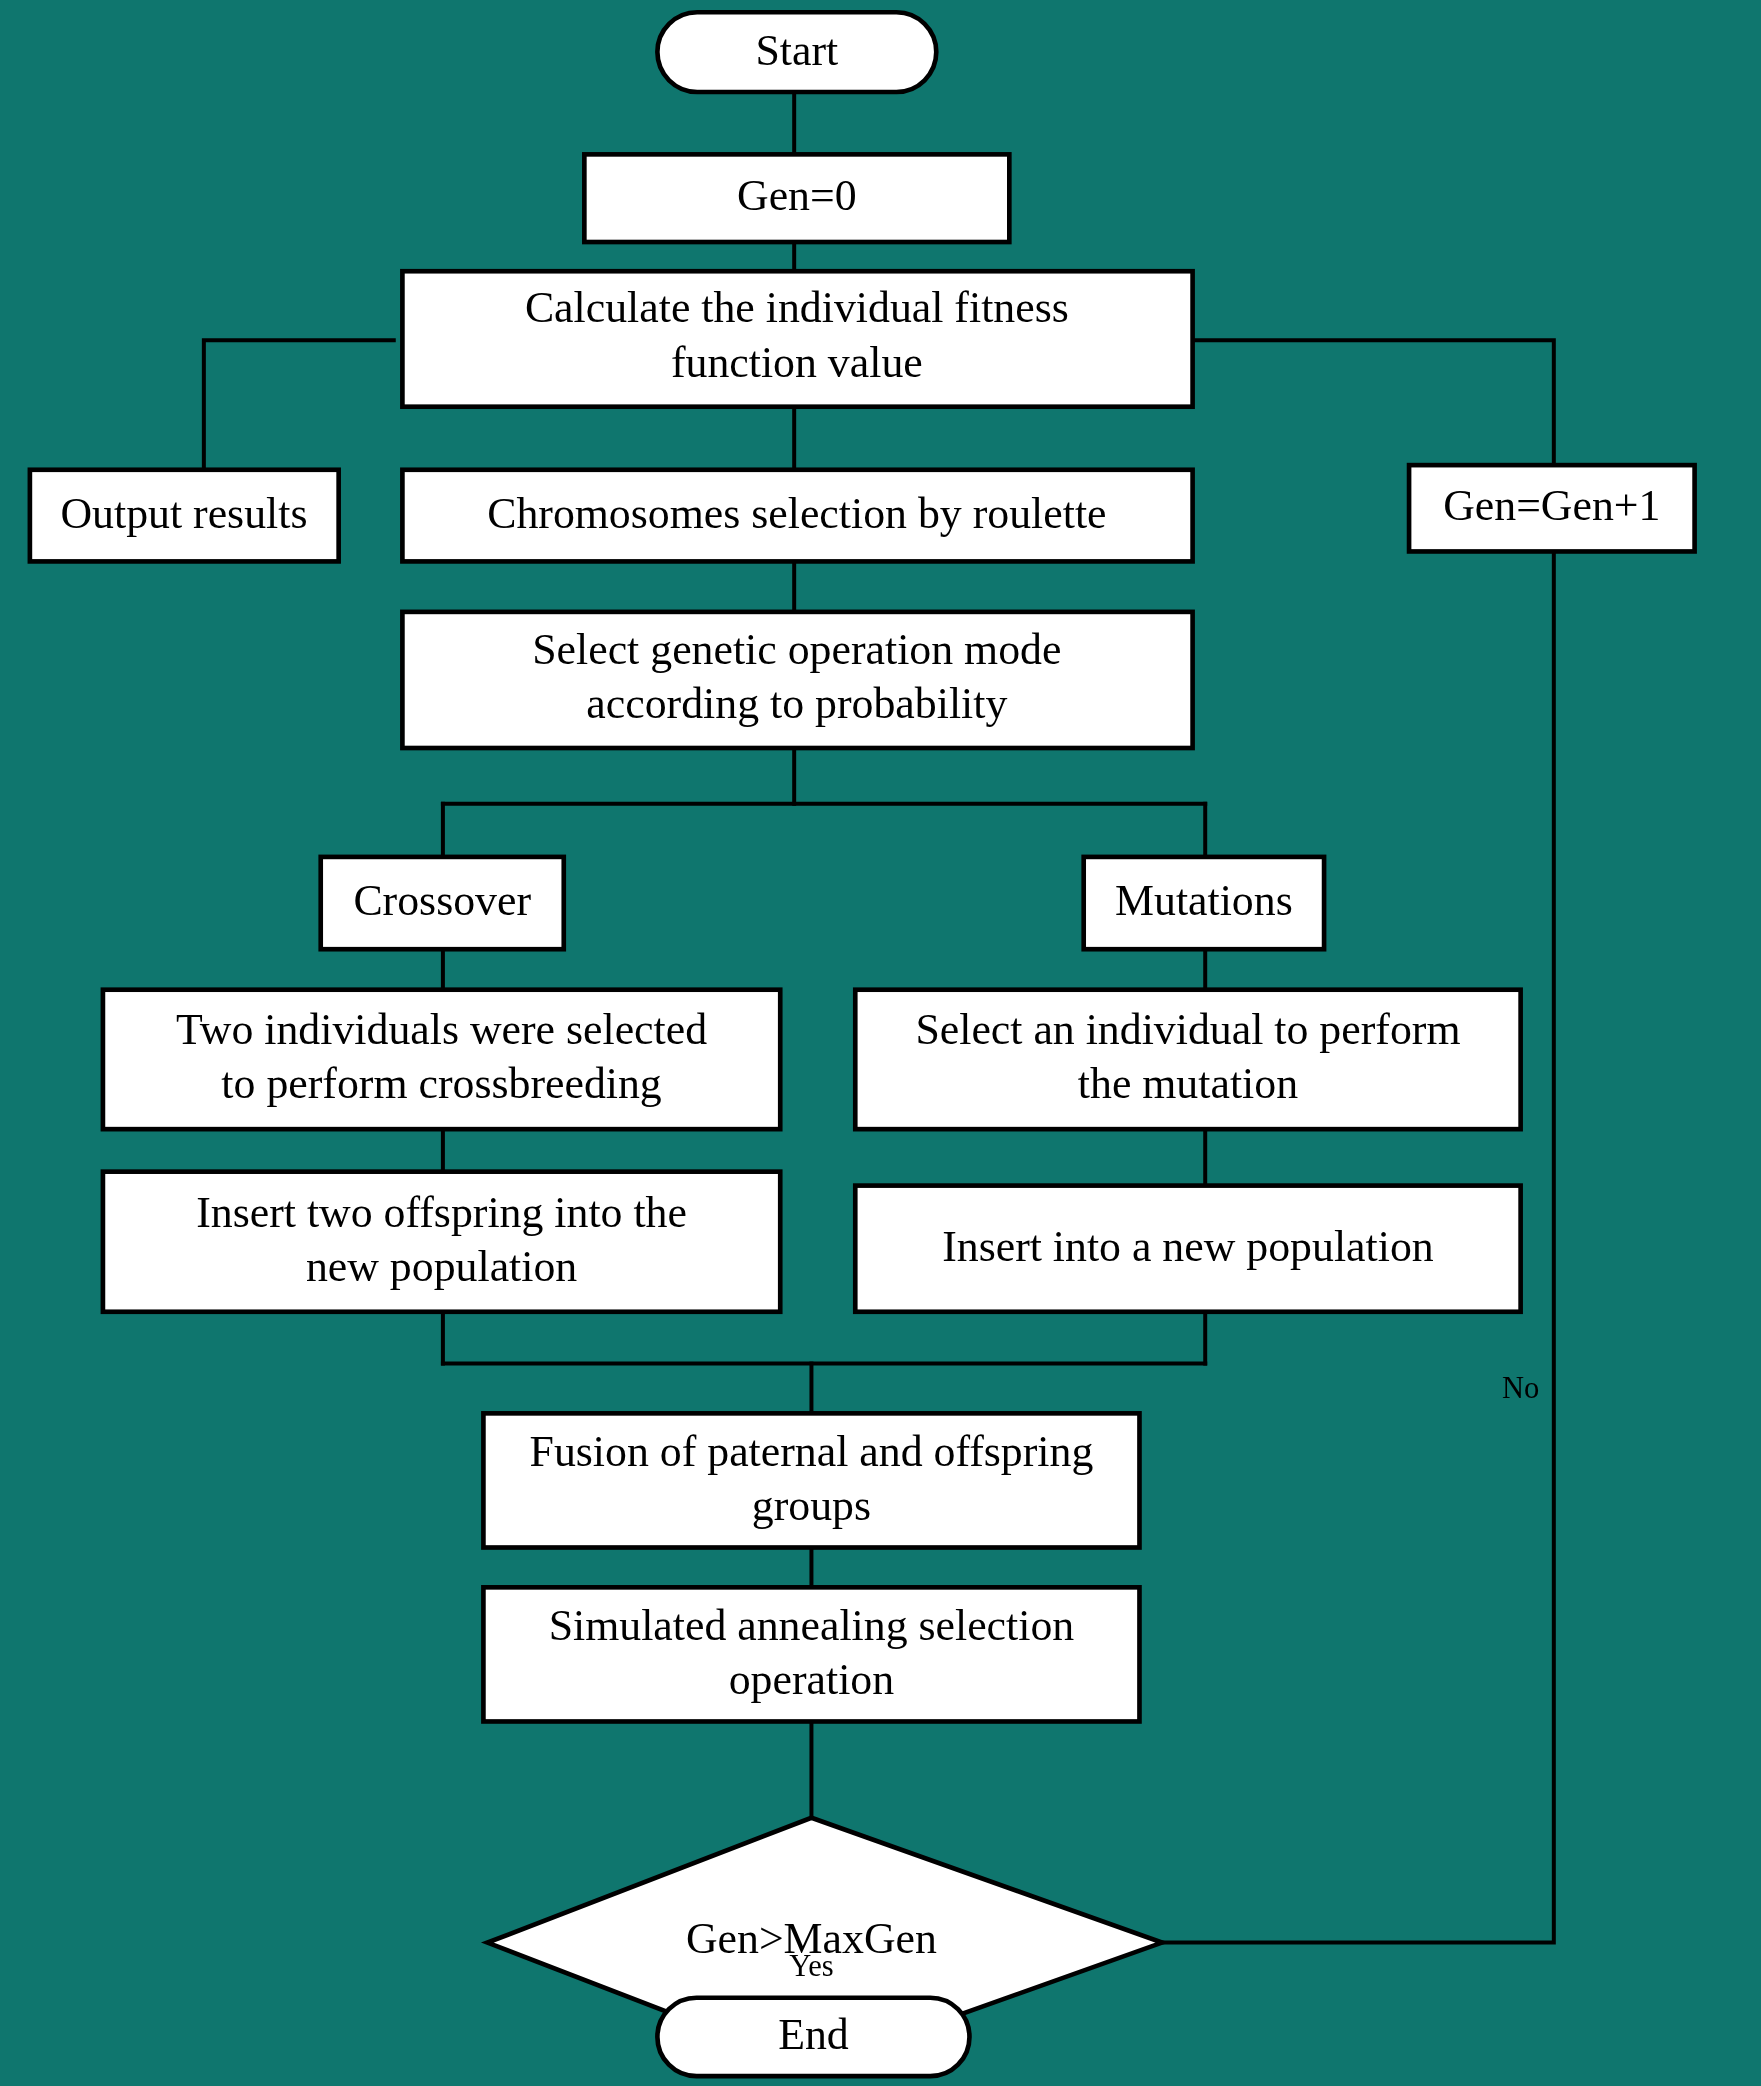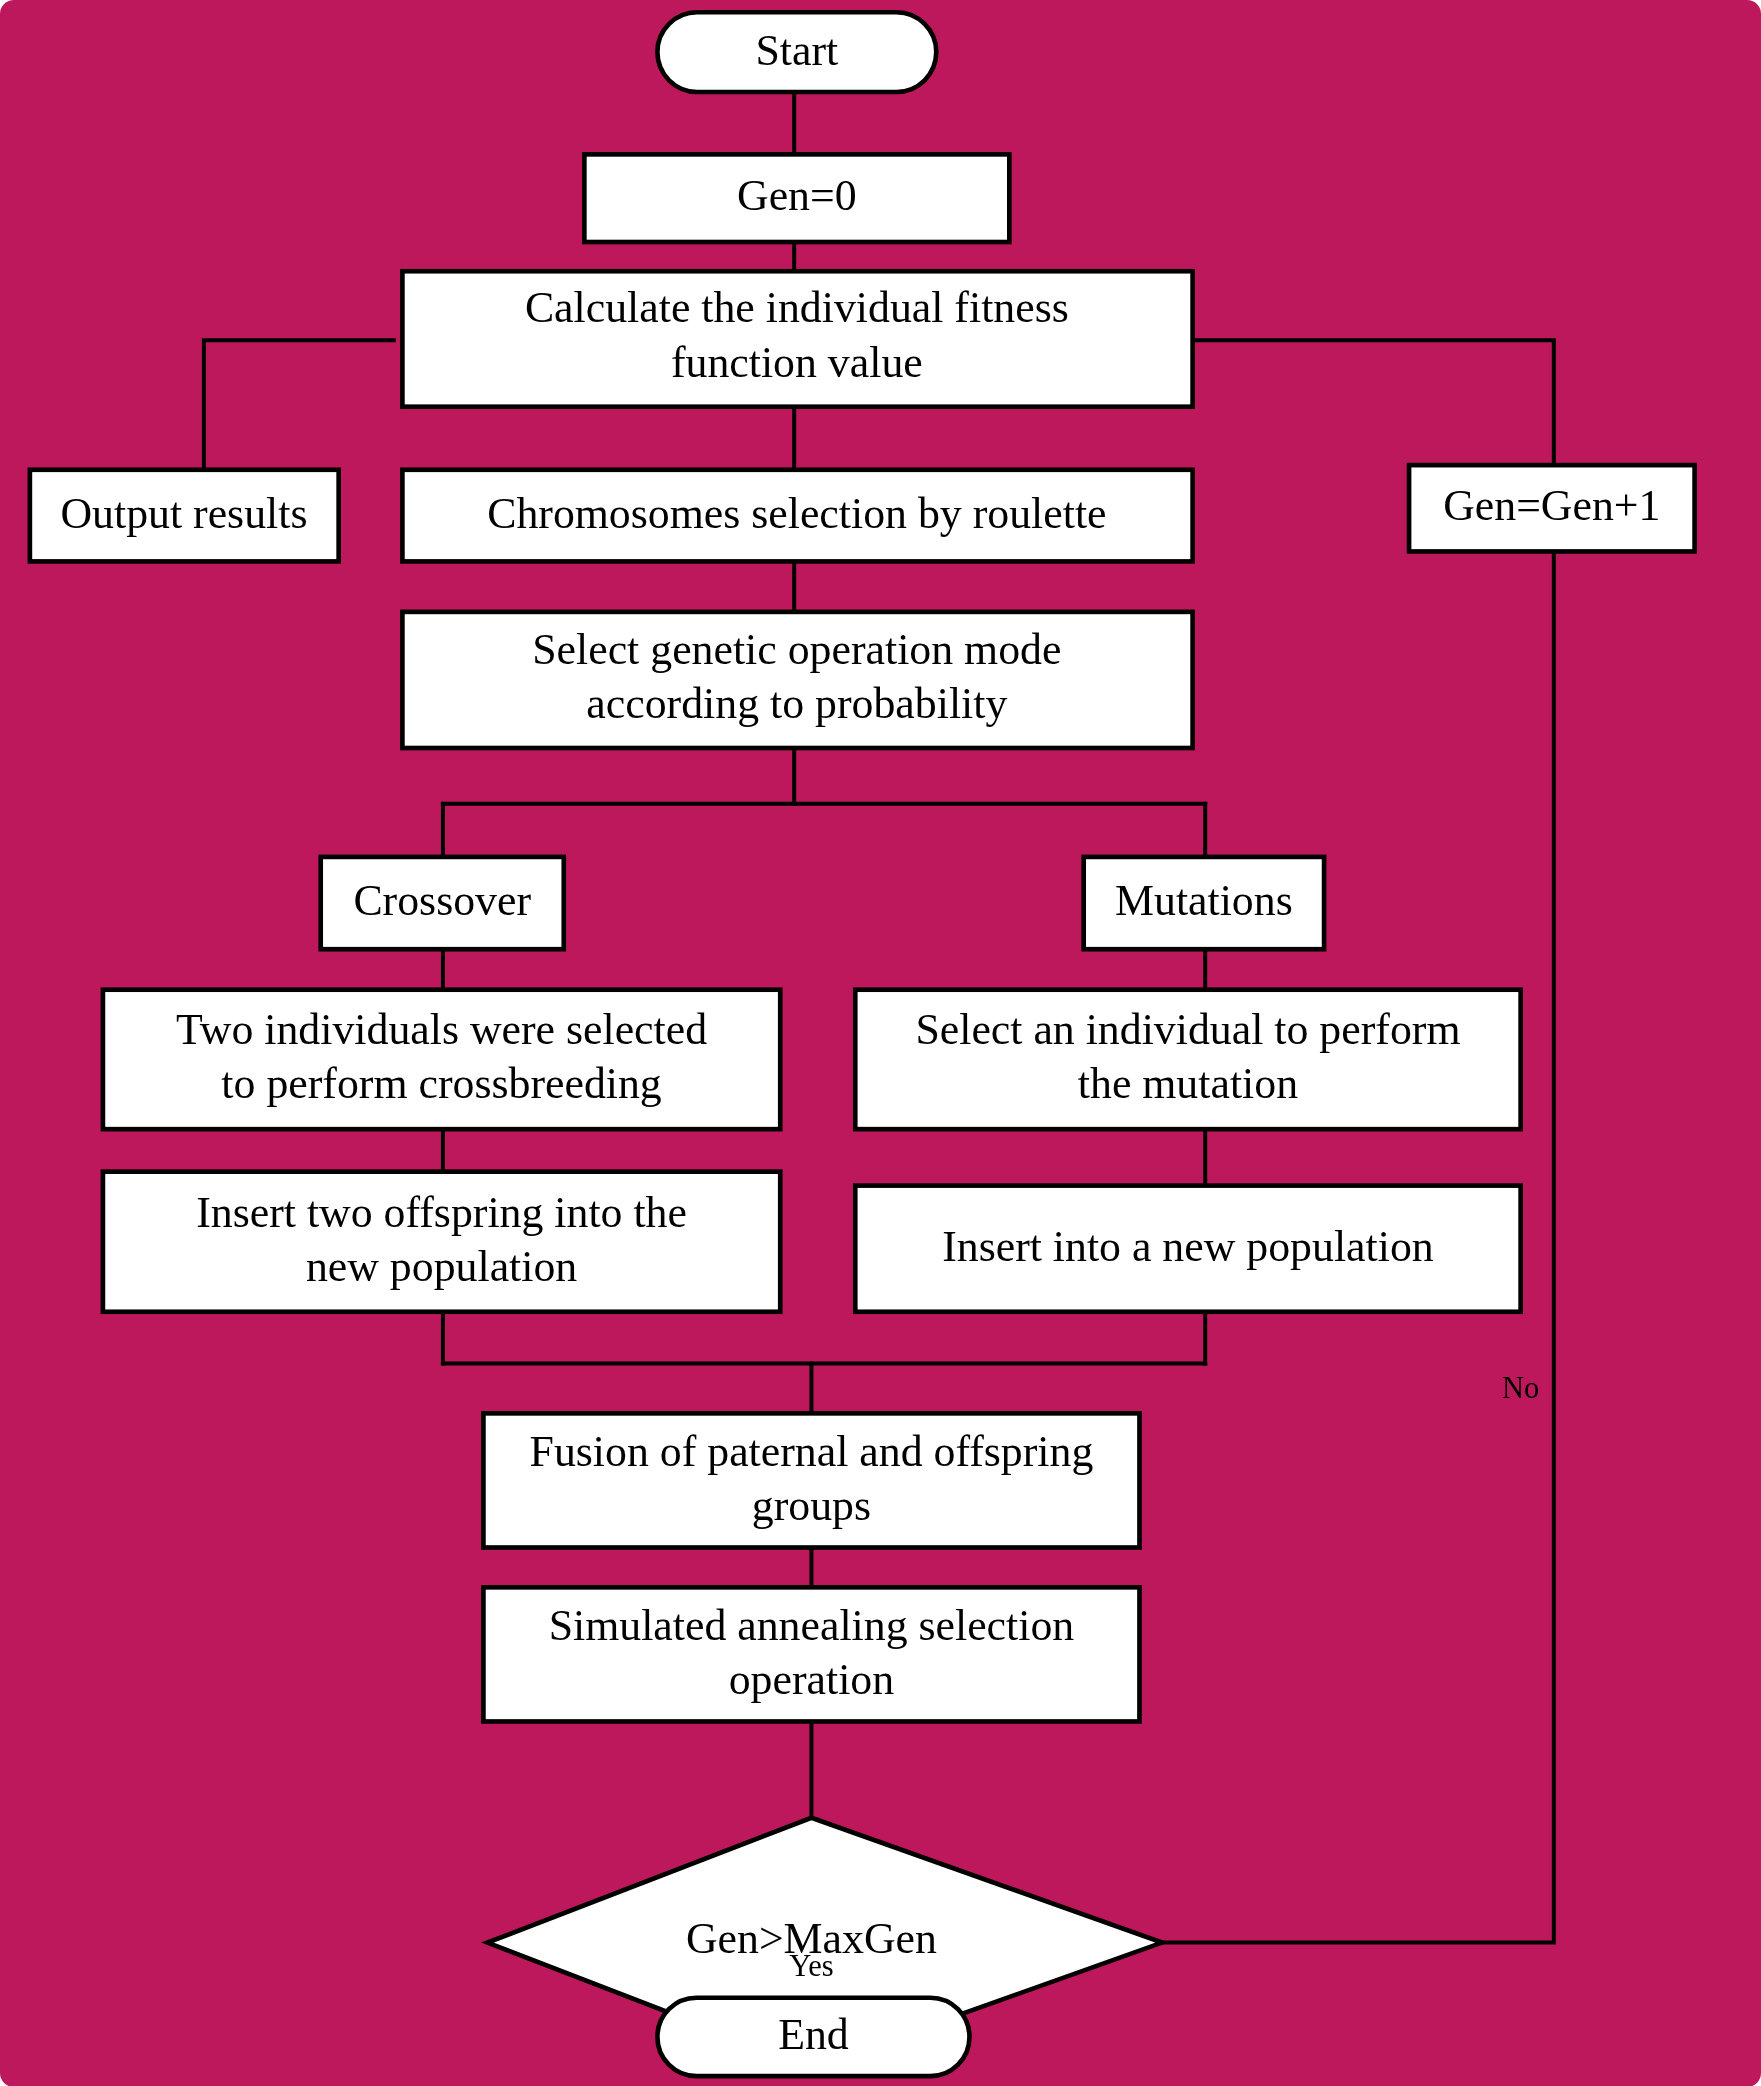--- a/index.html
+++ b/index.html
@@ -4,24 +4,23 @@
 <style>
   html, body {
     margin: 0;
     padding: 0;
     background: #ffffff;
   }
   #flowchart-root {
     position: relative;
     width: 1761px;
     height: 2087px;
-    background: #be185d;
+    background: #0f766e;
     font-family: "Liberation Serif", "DejaVu Serif", serif;
     overflow: hidden;
-    border-radius: 14px;
   }
   svg.canvas {
     position: absolute;
     left: 0;
     top: 0;
     width: 1761px;
     height: 2087px;
     display: block;
   }
   .node-shape {

